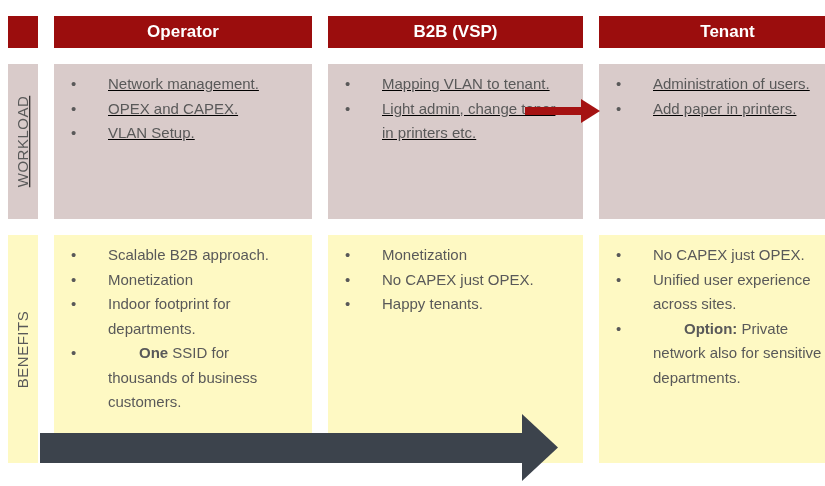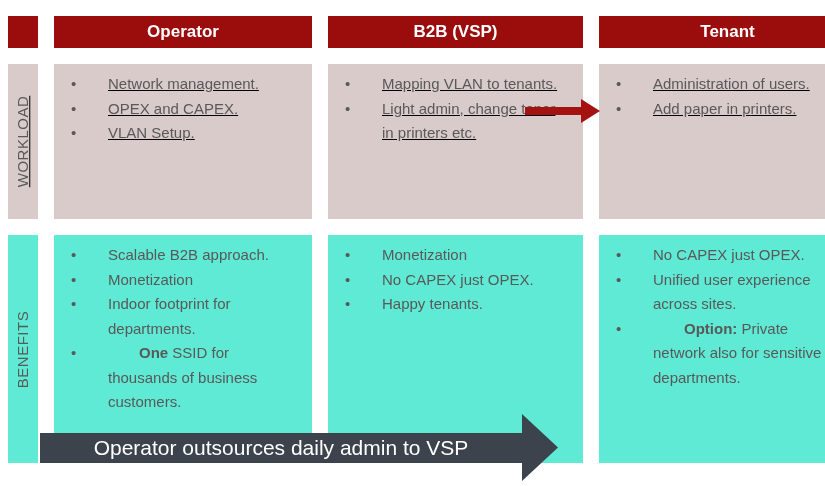--- a/index.html
+++ b/index.html
@@ -32,21 +32,21 @@
     color: #ffffff;
     font-weight: bold;
     font-size: 17px;
     display: flex;
     align-items: center;
     justify-content: center;
   }
   .cell.corner { background: #9B0D0D; }
 
   .row-workload { background: #D9CBCA; text-decoration: underline; }
-  .row-benefits { background: #5eead4; }
+  .row-benefits { background: #fef9c3; }
 
   .cell.label {
     display: flex;
     align-items: center;
     justify-content: center;
   }
   .vtext {
     transform: rotate(-90deg);
     white-space: nowrap;
     color: #595959;
@@ -120,21 +120,21 @@
     </div>
     <div class="cell body row-workload">
       <ul>
           <li>Network management.</li>
           <li>OPEX and CAPEX.</li>
           <li>VLAN Setup.</li>
         </ul>
     </div>
     <div class="cell body row-workload">
       <ul>
-          <li>Mapping VLAN to tenants.</li>
+          <li>Mapping VLAN to tenant.</li>
           <li>Light admin, change toner in printers etc.</li>
         </ul>
     </div>
     <div class="cell body row-workload">
       <ul>
           <li>Administration of users.</li>
           <li>Add paper in printers.</li>
         </ul>
     </div>
 
@@ -168,16 +168,15 @@
   <svg class="handover-arrow" width="75" height="24" viewBox="0 0 75 24">
     <rect x="0" y="8" width="56" height="8" fill="#A51212"></rect>
     <polygon points="56,0 75,12 56,24" fill="#A51212"></polygon>
   </svg>
 
   <div class="outsource-arrow">
     <svg width="518" height="67" viewBox="0 0 518 67">
       <rect x="0" y="19" width="482" height="30" fill="#3C434C"></rect>
       <polygon points="482,0 518,33.5 482,67" fill="#3C434C"></polygon>
     </svg>
-    <div class="arrow-text">Operator outsources daily admin to VSP</div>
   </div>
 
 </div>
 
 </body></html>

